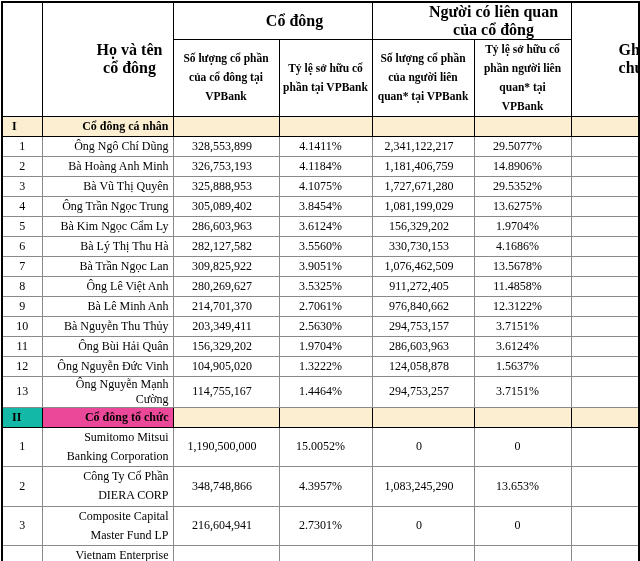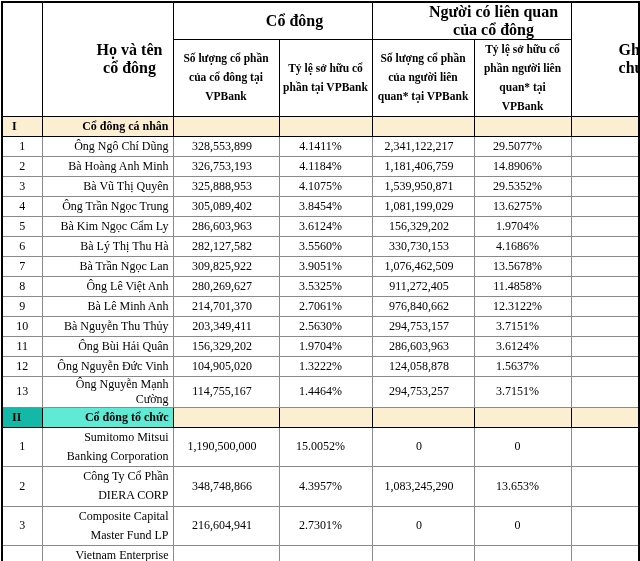--- a/index.html
+++ b/index.html
@@ -101,21 +101,21 @@
         <td class="pct">4.1184%</td>
         <td class="num">1,181,406,759</td>
         <td class="pct">14.8906%</td>
         <td class="note"></td>
       </tr>
       <tr class="person">
         <td class="stt">3</td>
         <td class="name">Bà Vũ Thị Quyên</td>
         <td class="num">325,888,953</td>
         <td class="pct">4.1075%</td>
-        <td class="num">1,539,950,871</td>
+        <td class="num">1,727,671,280</td>
         <td class="pct">29.5352%</td>
         <td class="note"></td>
       </tr>
       <tr class="person">
         <td class="stt">4</td>
         <td class="name">Ông Trần Ngọc Trung</td>
         <td class="num">305,089,402</td>
         <td class="pct">3.8454%</td>
         <td class="num">1,081,199,029</td>
         <td class="pct">13.6275%</td>
@@ -197,21 +197,21 @@
         <td class="stt">13</td>
         <td class="name">Ông Nguyễn Mạnh Cường</td>
         <td class="num">114,755,167</td>
         <td class="pct">1.4464%</td>
         <td class="num">294,753,257</td>
         <td class="pct">3.7151%</td>
         <td class="note"></td>
       </tr>
       <tr class="section">
         <td class="stt" style="background: #14b8a6;">II</td>
-        <td class="name" style="background: #5eead4;">Cổ đông tổ chức</td>
+        <td class="name" style="background: #ec4899;">Cổ đông tổ chức</td>
         <td class="" style="background: rgb(251, 238, 209);"></td>
         <td class="" style="background: rgb(251, 238, 209);"></td>
         <td class="" style="background: rgb(251, 238, 209);"></td>
         <td class="" style="background: rgb(251, 238, 209);"></td>
         <td class="" style="background: rgb(251, 238, 209);"></td>
       </tr>
       <tr class="org">
         <td class="stt">1</td>
         <td class="name">Sumitomo Mitsui Banking Corporation</td>
         <td class="num">1,190,500,000</td>

